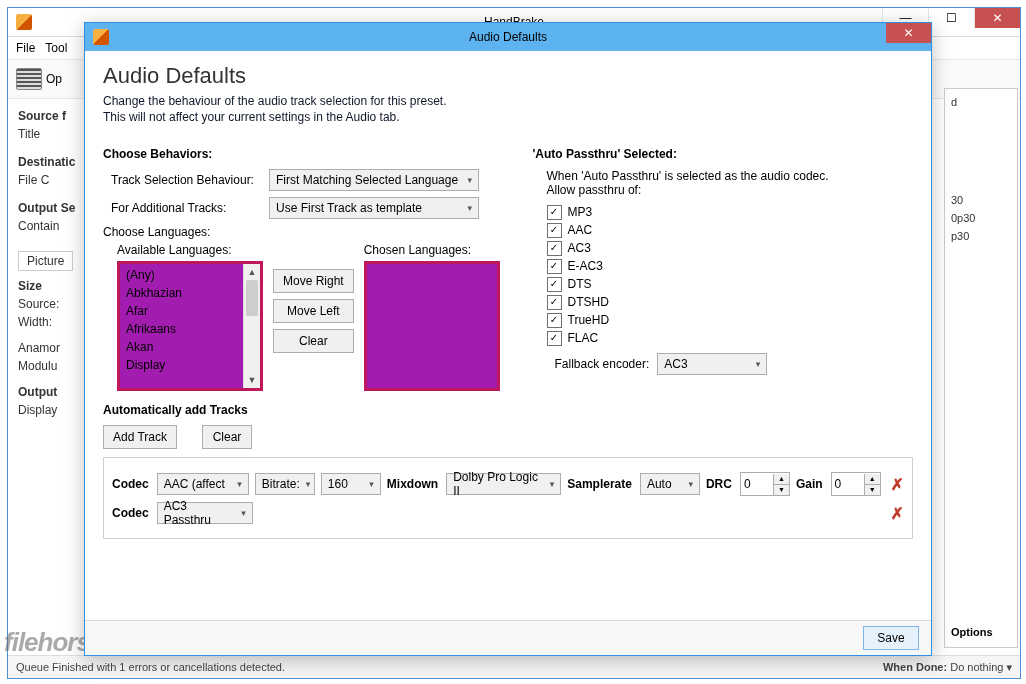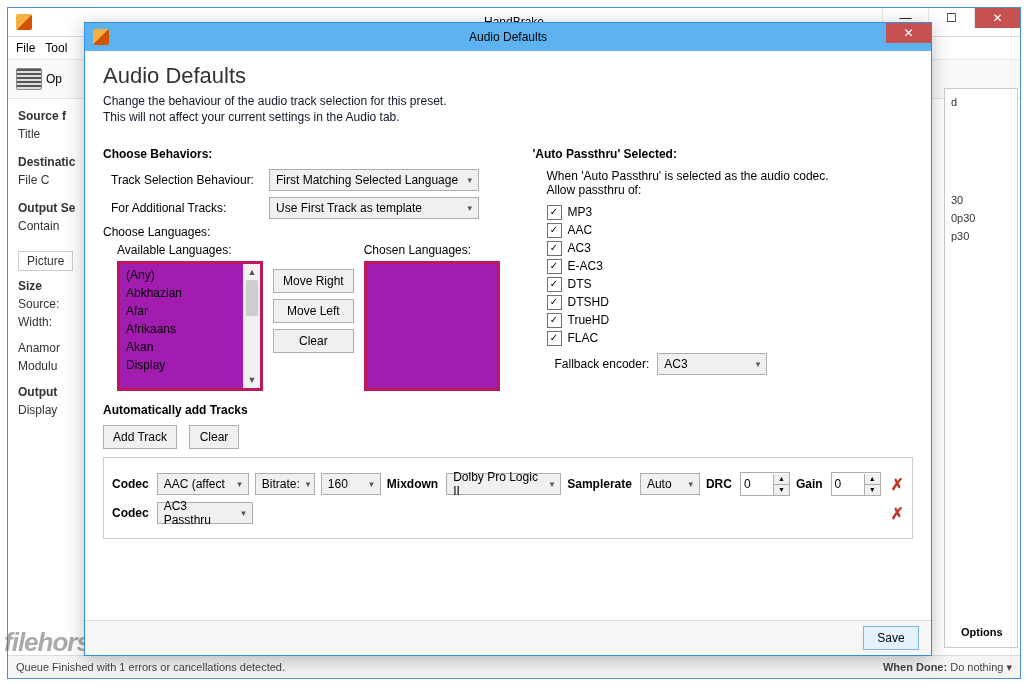--- a/index.html
+++ b/index.html
@@ -104,21 +104,21 @@
     <div class="bg-row" style="margin-top:12px"><span class="bg-label">Output</span></div>
     <div class="bg-row"><span>Display</span></div>
   </div>
 
   <div class="right-panel">
     <div class="r-item">d</div>
     <div style="height:80px"></div>
     <div class="r-item">30</div>
     <div class="r-item">0p30</div>
     <div class="r-item">p30</div>
-    <div style="position:absolute;bottom:6px;left:16px;font-weight:bold">Options</div>
+    <div style="position:absolute;bottom:6px;left:6px;font-weight:bold">Options</div>
   </div>
 
   <div class="status-bar">
     <span>Queue Finished with 1 errors or cancellations detected.</span>
     <span>
       <b>When Done:</b>
       <span>Do nothing</span> ▾
     </span>
   </div>
 </div>
@@ -230,21 +230,21 @@
             <span class="combo" style="width:110px">
               <span>AC3</span>
                 <span class="arrow">▾</span>
             </span>
           </div>
         </div>
       </div>
     </div>
 
     <div class="section-h" style="margin-top:12px">Automatically add Tracks</div>
-    <div style="display:flex;gap:12px">
+    <div style="display:flex;gap:25px">
       <span class="btn">Add Track</span>
       <span class="btn" style="min-width:50px">Clear</span>
     </div>
 
     <div class="tracks-frame">
       <div class="track-row">
         <span class="tl">Codec</span>
         <span class="combo" style="width:96px">
             <span>AAC (affect</span>
             <span class="arrow">▾</span>

